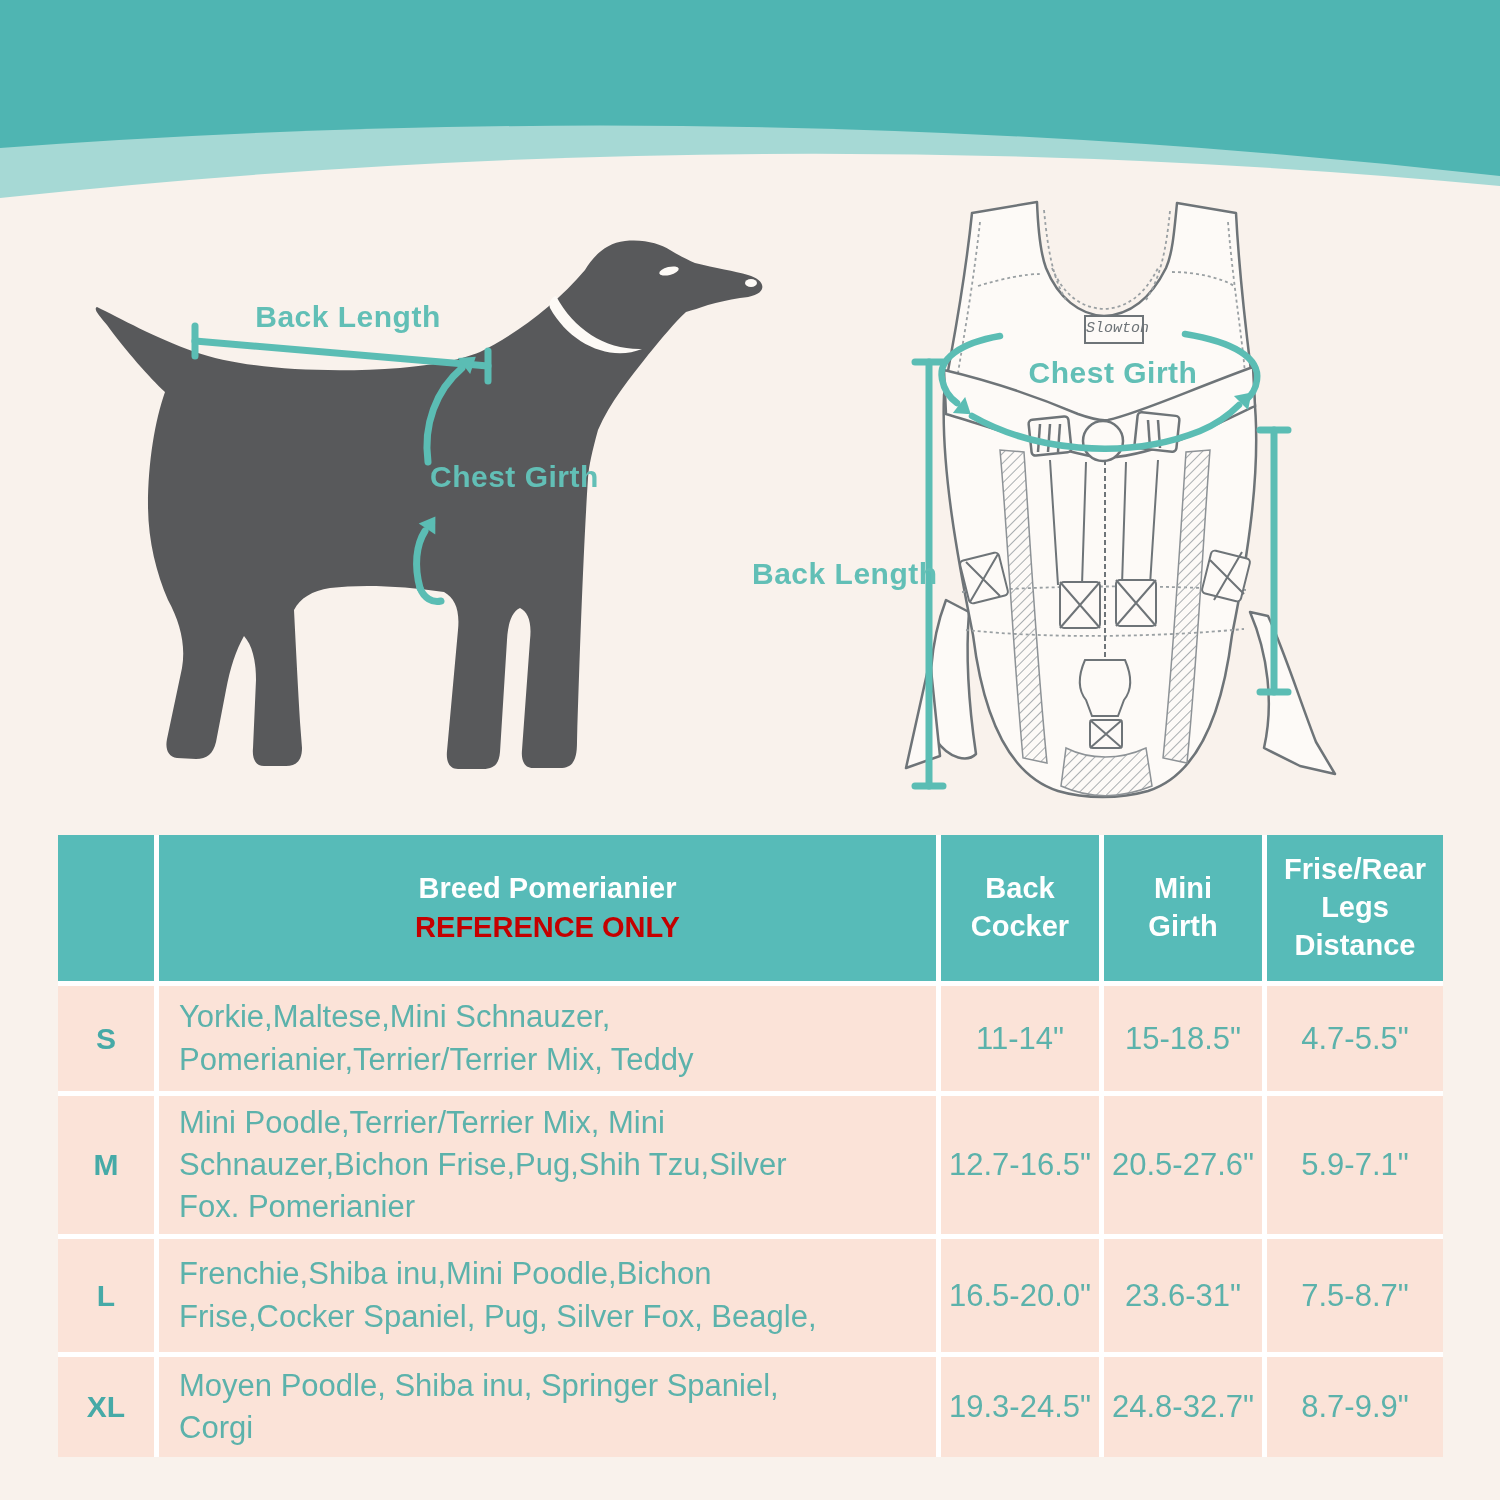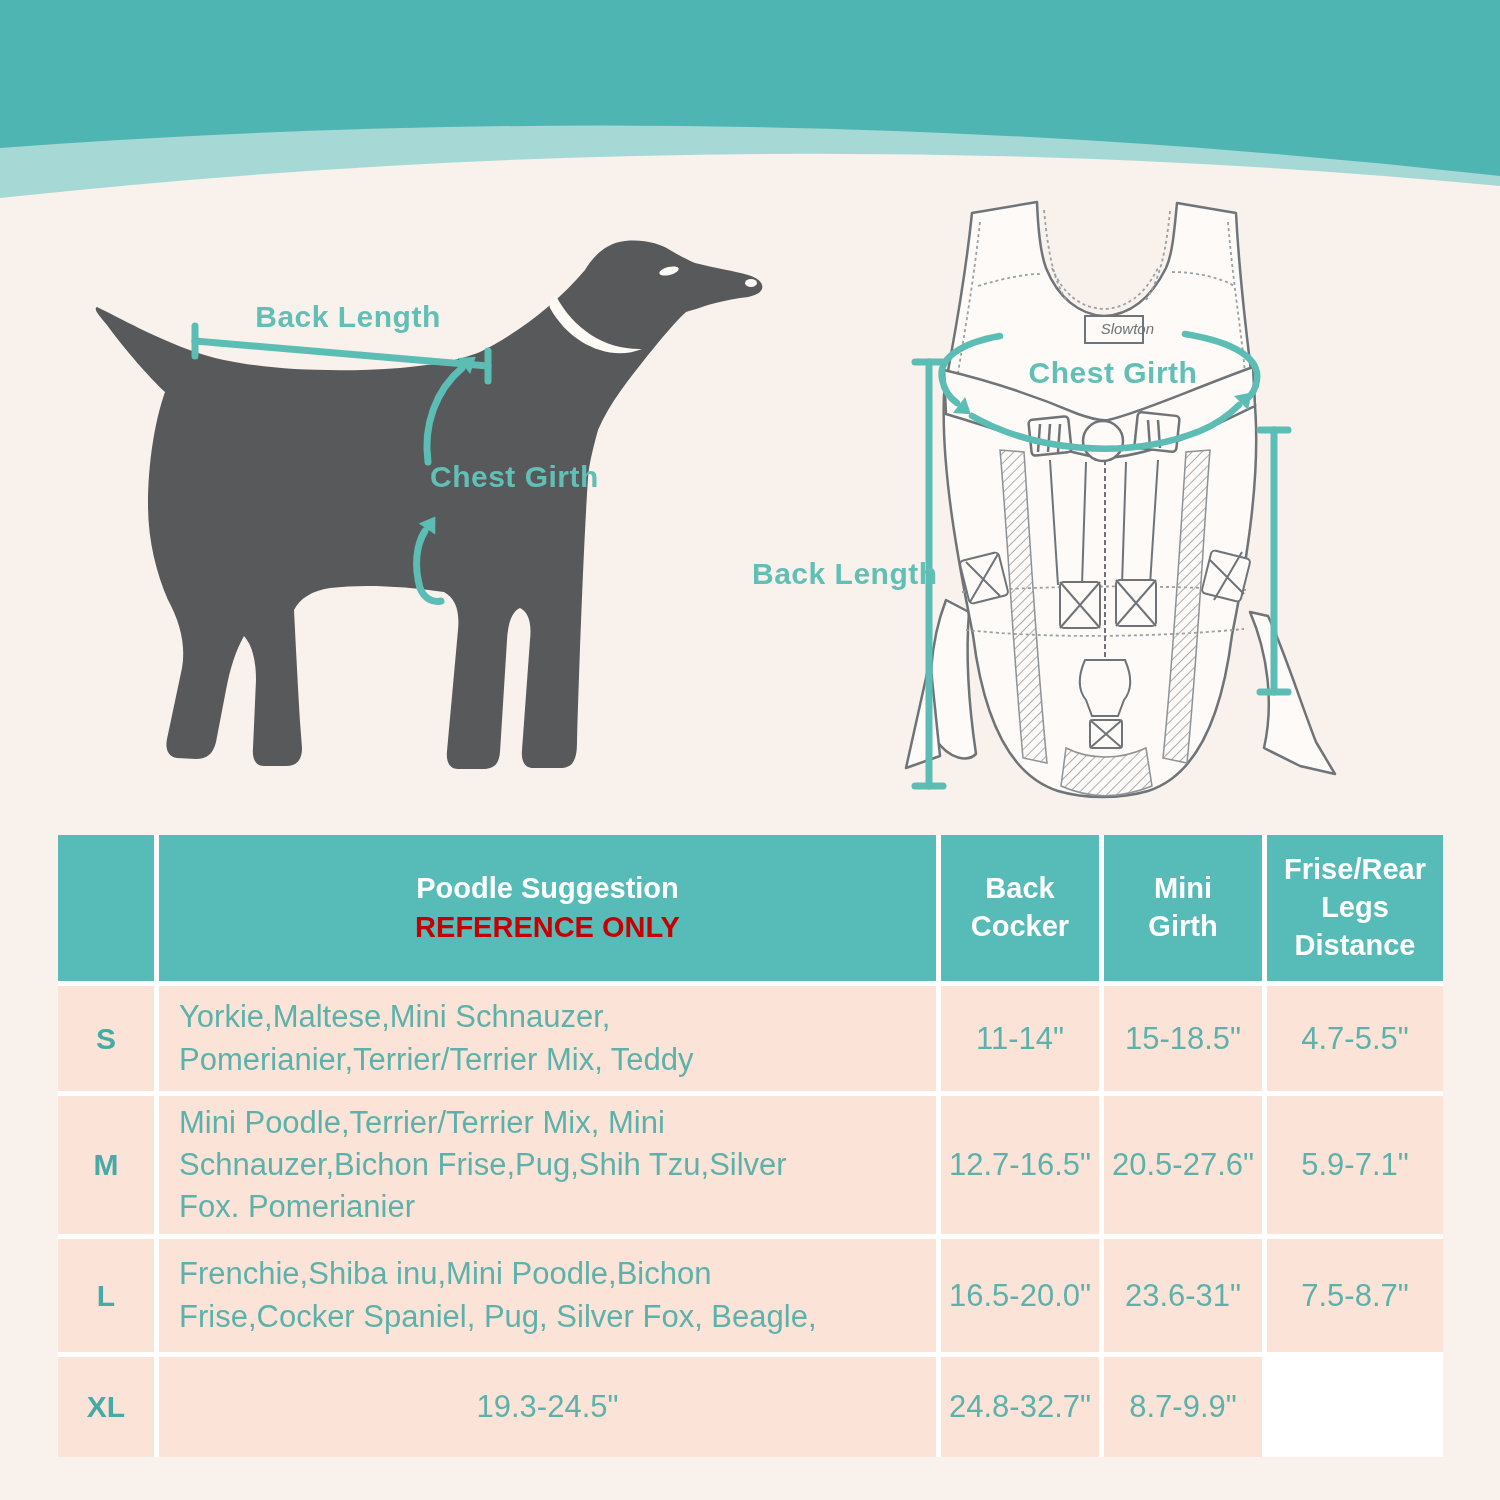--- a/index.html
+++ b/index.html
@@ -220,33 +220,33 @@
       <line x1="915" y1="362" x2="943" y2="362"></line>
       <line x1="915" y1="786" x2="943" y2="786"></line>
     </g>
     <g stroke="#5bbdb4" stroke-width="7" stroke-linecap="round">
       <line x1="1274" y1="430" x2="1274" y2="692"></line>
       <line x1="1260" y1="430" x2="1288" y2="430"></line>
       <line x1="1260" y1="692" x2="1288" y2="692"></line>
     </g>
   </svg>
 
-  <div style="position:absolute;left:1086px;top:320px;width:68px;text-align:right;
-              font-family:Liberation Sans, sans-serif;font-style:italic;font-size:15px;color:#6e7478;">Slowton</div>
+  <div style="position:absolute;left:1086px;top:320px;width:68px;text-align:left;
+              font-family:Liberation Mono, monospace;font-style:italic;font-size:15px;color:#6e7478;">Slowton</div>
 
   <div class="diagram-label" style="left:228px;top:300px;width:240px;">Back Length</div>
   <div class="diagram-label" style="left:430px;top:460px;width:160px;">Chest Girth</div>
   <div class="diagram-label" style="left:1023px;top:356px;width:180px;">Chest Girth</div>
   <div class="diagram-label" style="left:752px;top:557px;width:170px;">Back Length</div>
 
   <div id="sizing-table">
 
     <div class="cell th"></div>
     <div class="cell th breed-header">
-      <div>Poodle Suggestion</div>
+      <div>Breed Pomerianier</div>
       <div class="breed-sub">REFERENCE ONLY</div>
     </div>
     <div class="cell th">Back
 Cocker</div>
     <div class="cell th">Mini
 Girth</div>
     <div class="cell th">Frise/Rear
 Legs
 Distance</div>
 
@@ -266,18 +266,20 @@
     <div class="cell td value-cell">5.9-7.1"</div>
 
     <div class="cell td size-cell">L</div>
     <div class="cell td breeds-cell">Frenchie,Shiba inu,Mini Poodle,Bichon
 Frise,Cocker Spaniel, Pug, Silver Fox, Beagle,</div>
     <div class="cell td value-cell">16.5-20.0"</div>
     <div class="cell td value-cell">23.6-31"</div>
     <div class="cell td value-cell">7.5-8.7"</div>
 
     <div class="cell td size-cell">XL</div>
+    <div class="cell td breeds-cell">Moyen Poodle, Shiba inu, Springer Spaniel,
+Corgi</div>
     <div class="cell td value-cell">19.3-24.5"</div>
     <div class="cell td value-cell">24.8-32.7"</div>
     <div class="cell td value-cell">8.7-9.9"</div>
   </div>
 
 </div>
 
 </body></html>

